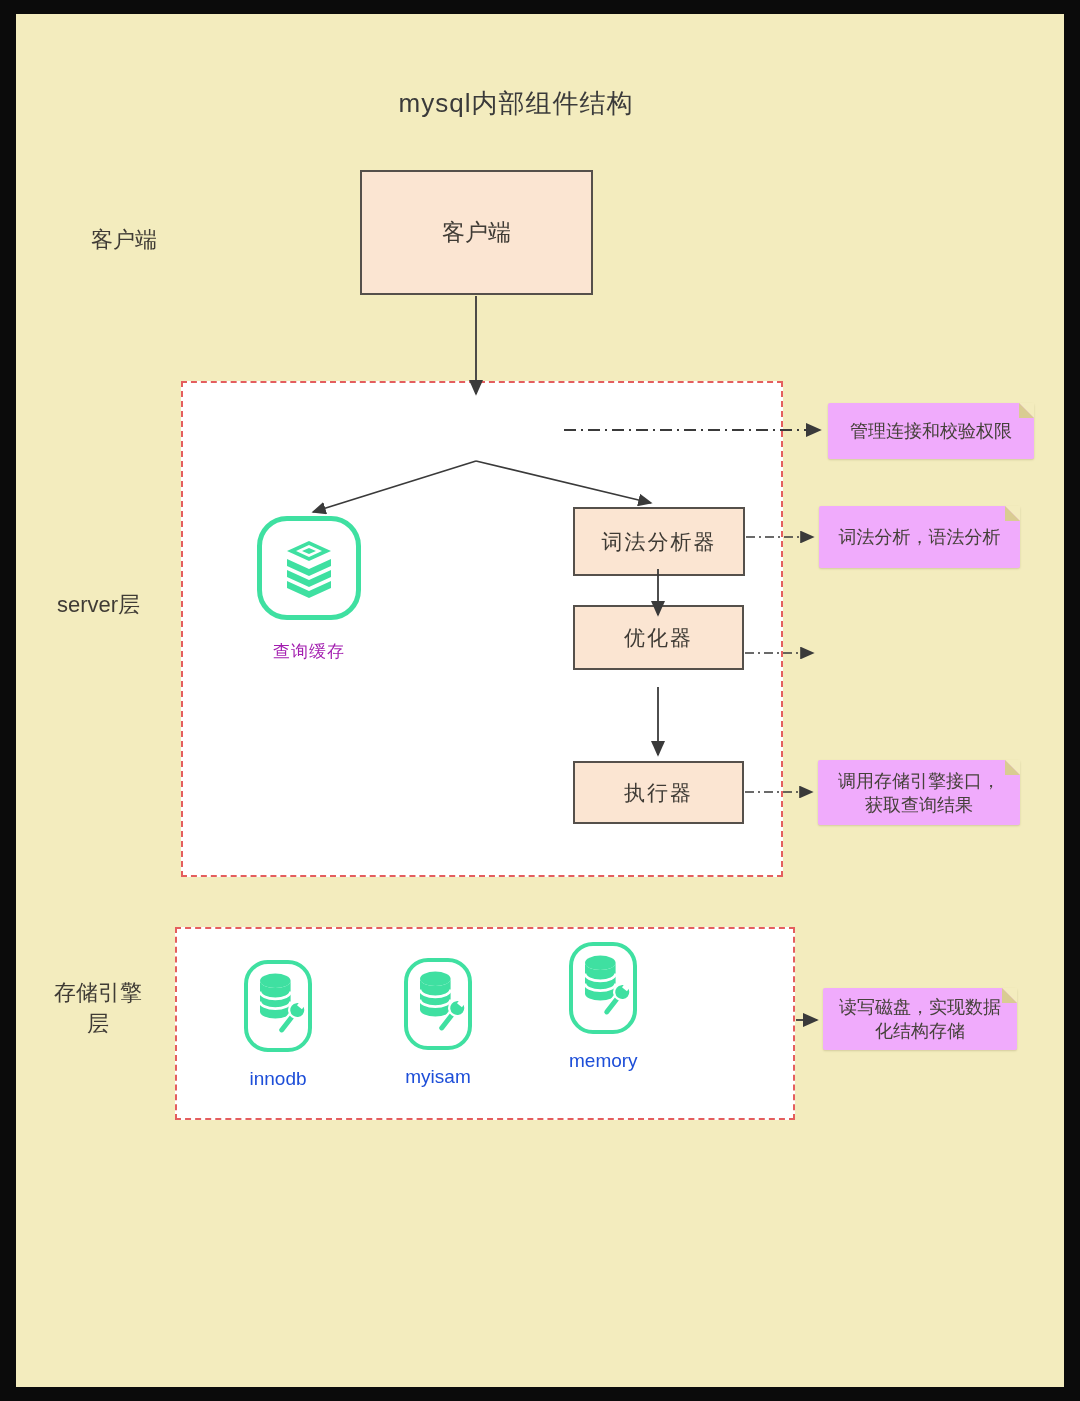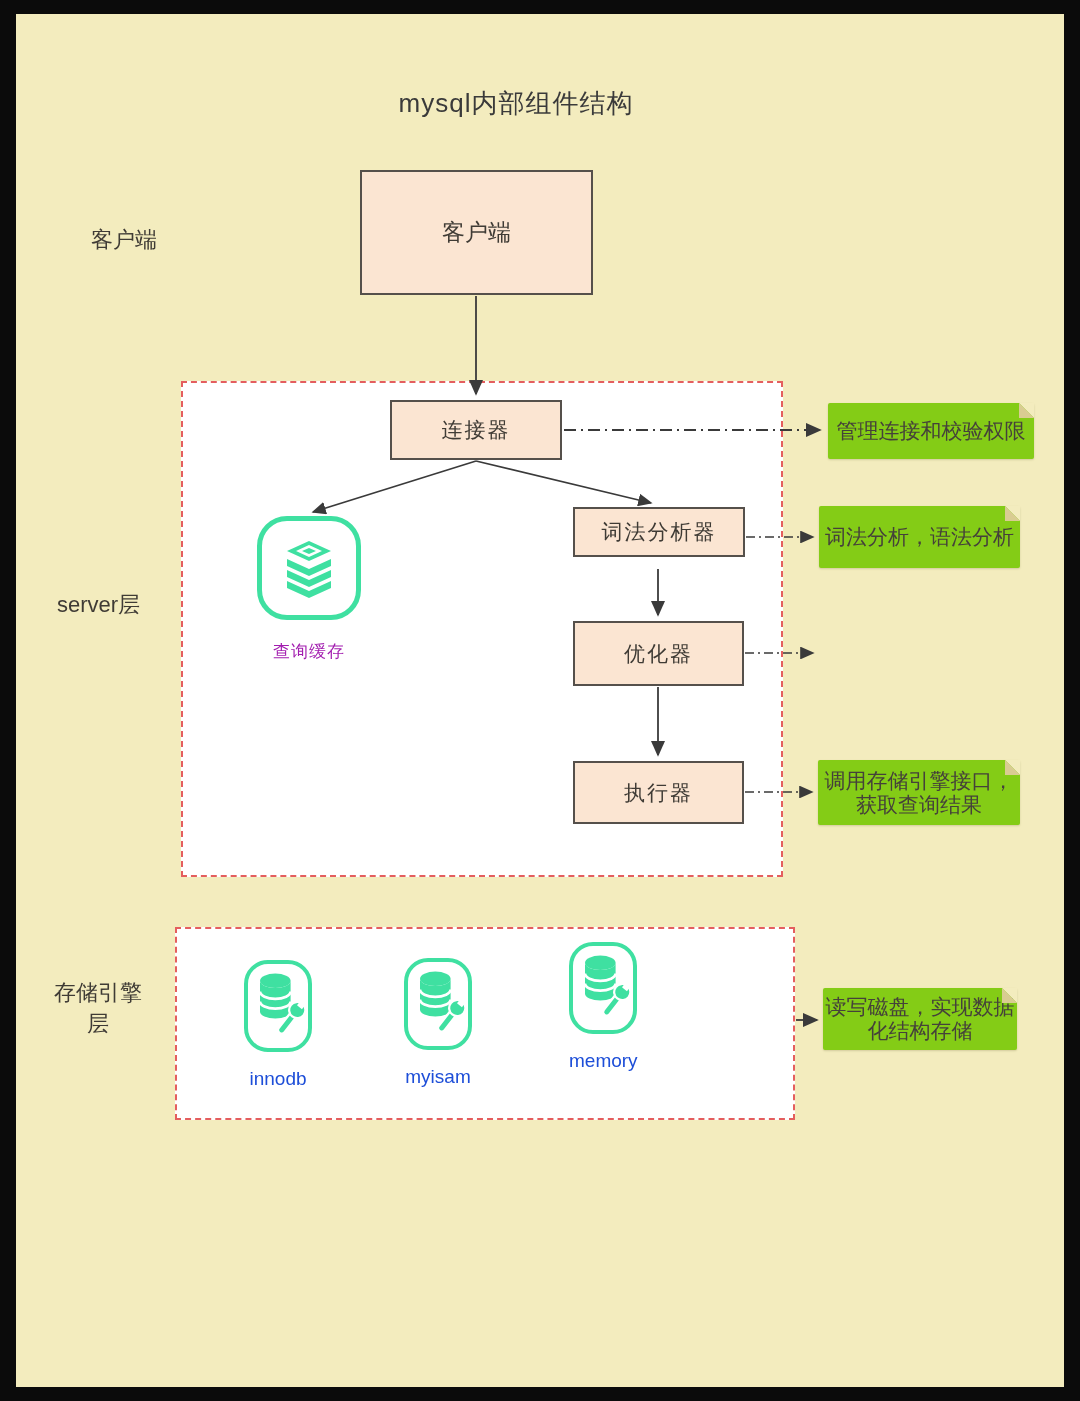--- a/index.html
+++ b/index.html
@@ -6,21 +6,21 @@
   body{font-family:"Liberation Sans","DejaVu Sans",sans-serif;}
   .frame{position:relative;width:1080px;height:1401px;background:#0b0b0b;overflow:hidden;}
   .page{position:absolute;left:16px;top:14px;width:1048px;height:1373px;background:#f3ecbe;}
   .abs{position:absolute;}
   .title{left:180px;top:72px;width:640px;text-align:center;font-size:26px;font-weight:500;color:#3a3a3a;letter-spacing:1px;}
   .layer-label{font-size:22px;color:#3f3b35;}
   .node{box-sizing:border-box;background:#fbe5d2;border:2px solid #55504b;display:flex;align-items:center;justify-content:center;color:#3f3b35;}
   .node.big{font-size:23px;}
   .node.small{font-size:21px;letter-spacing:2px;}
   .dashed-box{box-sizing:border-box;background:#ffffff;border:2px dashed #e45e5e;}
-  .note{box-sizing:border-box;position:absolute;background:#84cc16;border-radius:2px;display:flex;flex-direction:column;align-items:center;justify-content:center;font-size:21px;line-height:24px;color:#45413a;text-align:center;box-shadow:0 1px 2px rgba(120,110,60,.25);}
+  .note{box-sizing:border-box;position:absolute;background:#f0abfc;border-radius:2px;display:flex;flex-direction:column;align-items:center;justify-content:center;font-size:18px;line-height:24px;color:#45413a;text-align:center;box-shadow:0 1px 2px rgba(120,110,60,.25);}
   .note .cut{position:absolute;top:0;right:0;width:15px;height:15px;background:#f3ecbe;clip-path:polygon(0 0,100% 0,100% 100%);}
   .note .foldtri{position:absolute;top:0;right:0;width:15px;height:15px;background:#d9cc92;clip-path:polygon(0 0,100% 100%,0 100%);}
   .squircle{box-sizing:border-box;background:#fff;border:5px solid #3fe0a1;border-radius:30px;display:flex;align-items:center;justify-content:center;}
   .engine{display:flex;flex-direction:column;align-items:center;}
   .engine .squircle{width:68px;height:92px;border-width:4px;border-radius:24px;}
   .engine-label{margin-top:16px;font-size:19px;color:#1d4ed8;}
   .qc-label{font-size:17px;color:#a21caf;text-align:center;letter-spacing:1px;}
   svg{display:block;}
 </style>
 </head>
@@ -39,40 +39,37 @@
     </div>
 
     <div class="abs node big" style="left:344px;top:156px;width:233px;height:125px;">
       <span>客户端</span>
     </div>
 
     <div class="abs dashed-box" style="left:165px;top:367px;width:602px;height:496px;"></div>
 
     <div class="abs dashed-box" style="left:159px;top:913px;width:620px;height:193px;"></div>
 
-    <div class="abs node small" style="left:374px;top:386px;width:172px;height:60px;">
-      <span>连接器</span>
-    </div>
 
     <div class="abs squircle" style="left:241px;top:502px;width:104px;height:104px;">
       <svg width="72" height="62" viewBox="0 0 70 62">
         <path d="M35 4 L57 14 L35 24 L13 14 Z" fill="#3fe0a1"></path>
         <path d="M35 8 L48 14 L35 20 L22 14 Z" fill="#ffffff"></path>
         <path d="M35 11 L42 14 L35 17 L28 14 Z" fill="#3fe0a1"></path>
         <path d="M13 22 L35 32 L57 22 L57 29 L35 39 L13 29 Z" fill="#3fe0a1"></path>
         <path d="M13 33 L35 43 L57 33 L57 40 L35 50 L13 40 Z" fill="#3fe0a1"></path>
         <path d="M13 44 L35 54 L57 44 L57 51 L35 61 L13 51 Z" fill="#3fe0a1"></path>
       </svg>
     </div>
     <div class="abs qc-label" style="left:241px;top:626px;width:104px;">查询缓存</div>
 
-    <div class="abs node small" style="left:557px;top:493px;width:172px;height:50px;">
+    <div class="abs node small" style="left:557px;top:493px;width:172px;height:69px;">
       <span>词法分析器</span>
     </div>
-    <div class="abs node small" style="left:557px;top:607px;width:171px;height:65px;">
+    <div class="abs node small" style="left:557px;top:591px;width:171px;height:65px;">
       <span>优化器</span>
     </div>
     <div class="abs node small" style="left:557px;top:747px;width:171px;height:63px;">
       <span>执行器</span>
     </div>
 
     <div class="note" style="left:812px;top:389px;width:206px;height:56px;">
       <div class="cut"></div>
       <div class="foldtri"></div>
       <div>管理连接和校验权限</div>

